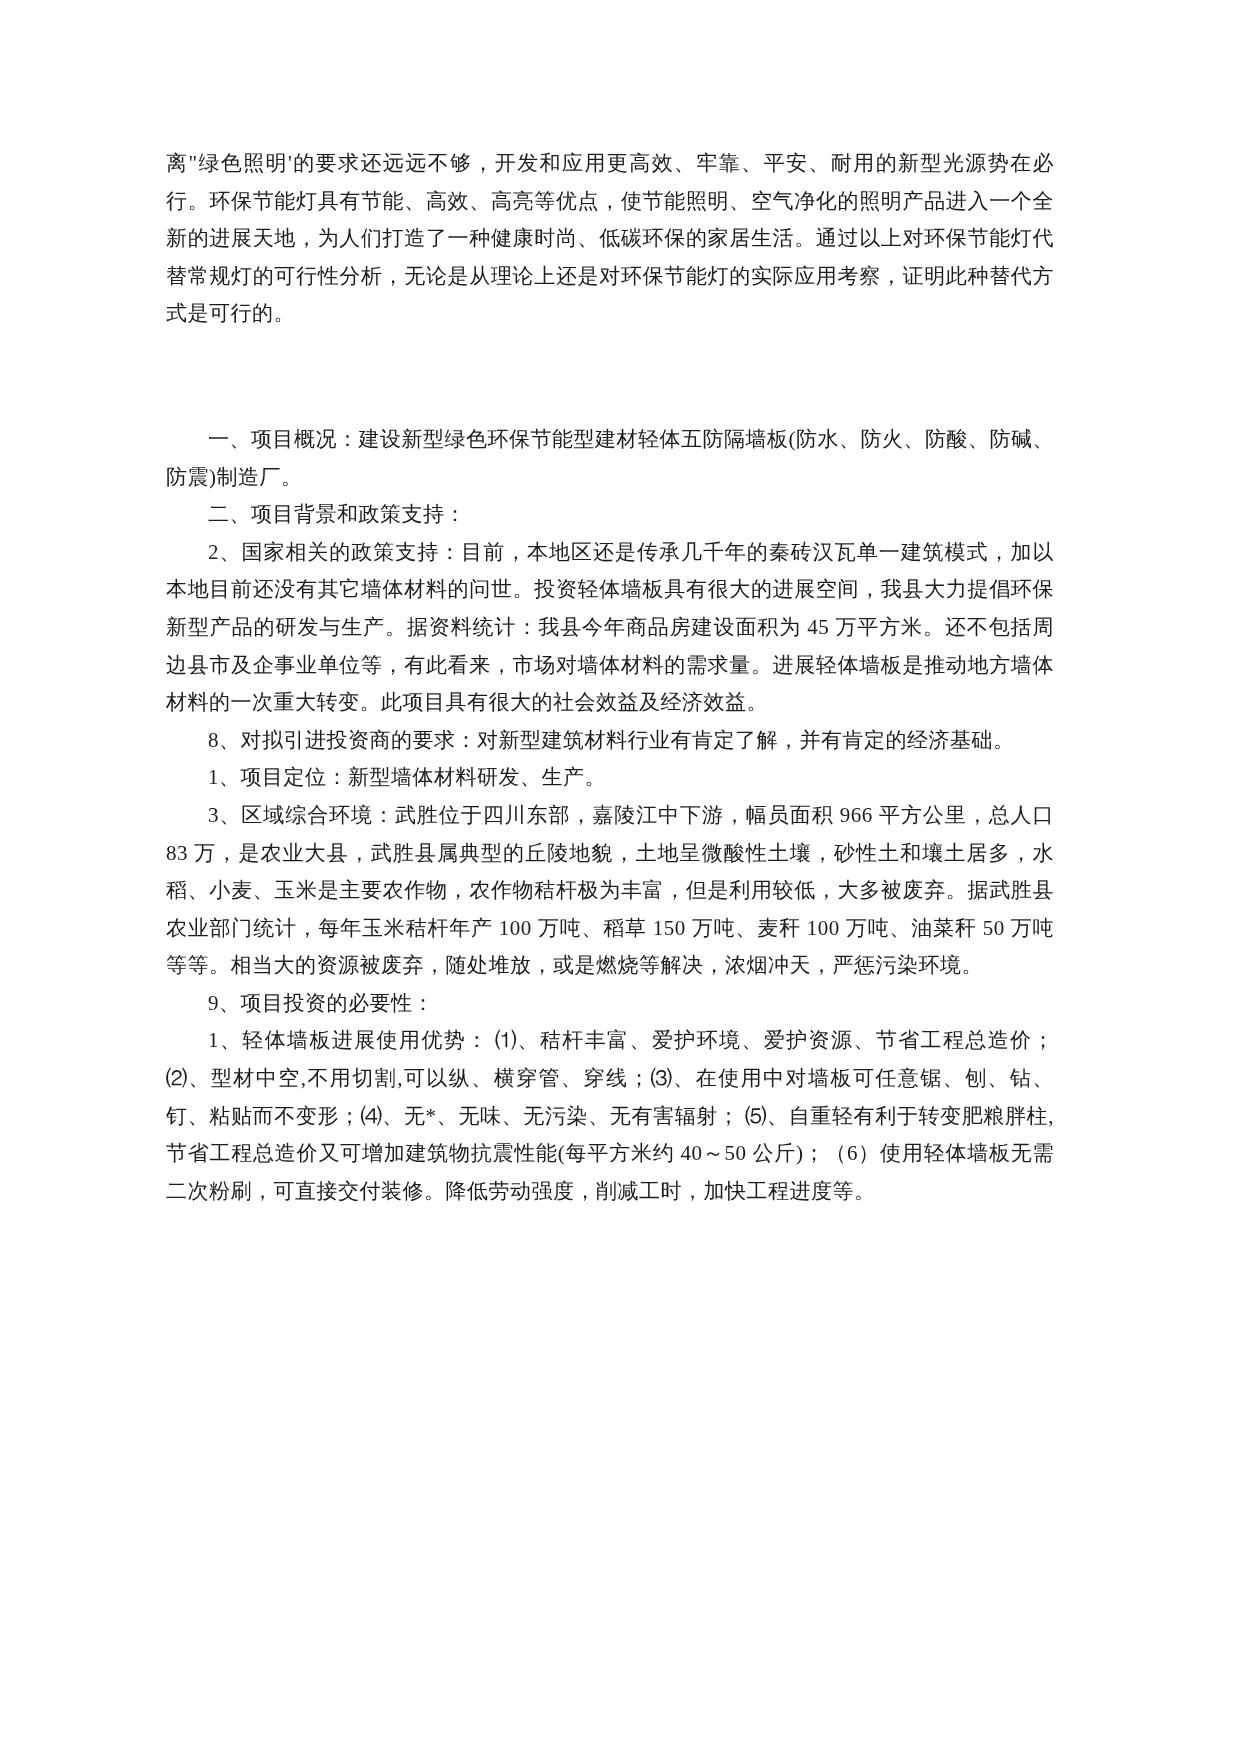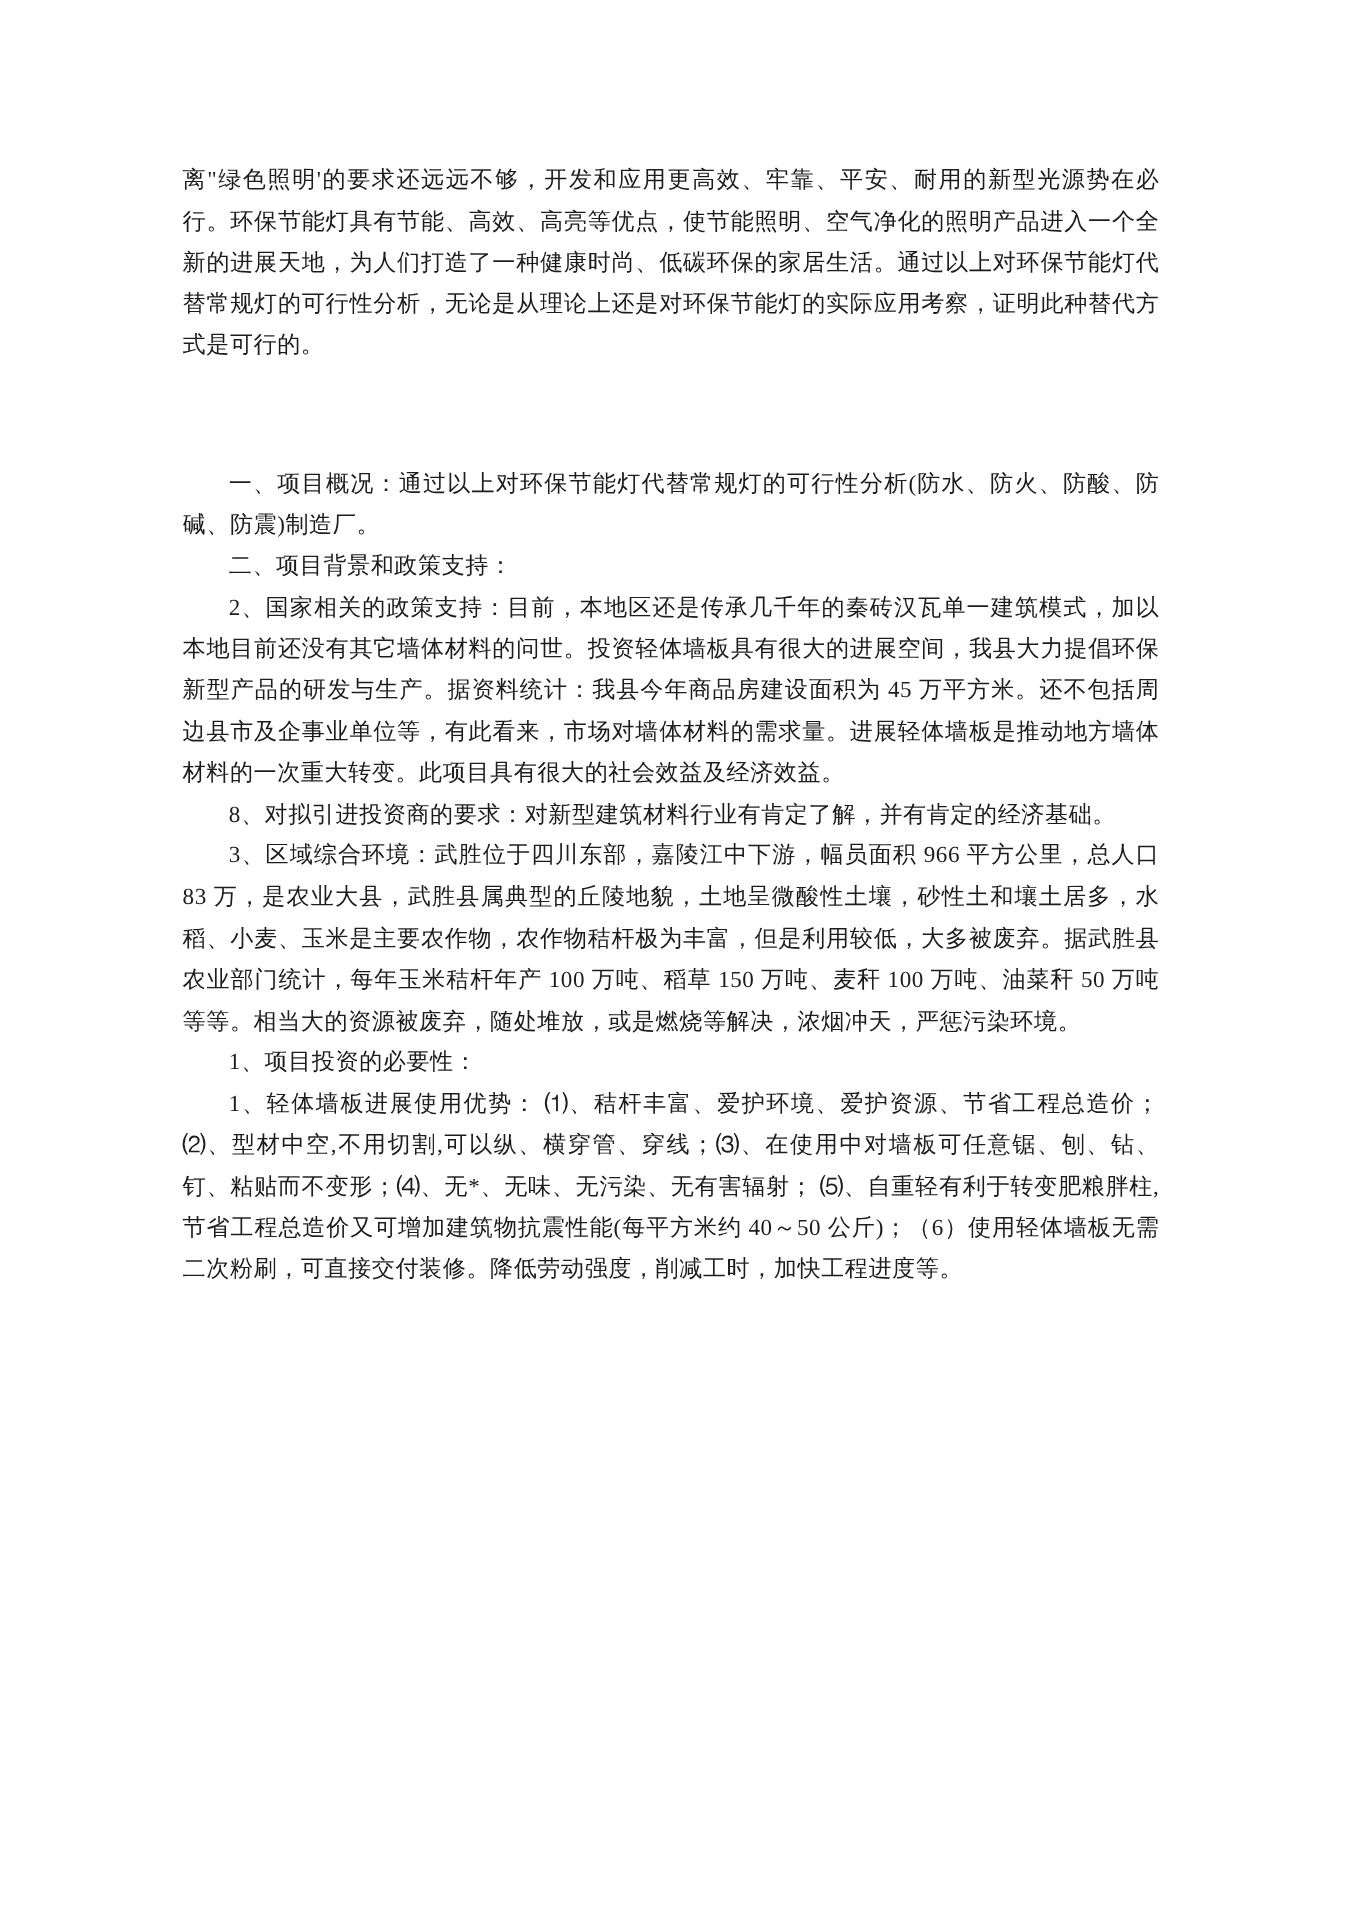--- a/index.html
+++ b/index.html
@@ -43,21 +43,22 @@
   .para.gap-before {
     margin-top: 88px;
   }
 </style>
 </head>
 <body>
 
 <div class="page">
   <div class="doc-body">
     <p class="para">离"绿色照明'的要求还远远不够，开发和应用更高效、牢靠、平安、耐用的新型光源势在必行。环保节能灯具有节能、高效、高亮等优点，使节能照明、空气净化的照明产品进入一个全新的进展天地，为人们打造了一种健康时尚、低碳环保的家居生活。通过以上对环保节能灯代替常规灯的可行性分析，无论是从理论上还是对环保节能灯的实际应用考察，证明此种替代方式是可行的。</p>
-    <p class="para indent gap-before">一、项目概况：通过以上对环保节能灯代替常规灯的可行性分析(防水、防火、防酸、防碱、防震)制造厂。</p>
+    <p class="para indent gap-before">一、项目概况：建设新型绿色环保节能型建材轻体五防隔墙板(防水、防火、防酸、防碱、防震)制造厂。</p>
     <p class="para indent">二、项目背景和政策支持：</p>
     <p class="para indent">2、国家相关的政策支持：目前，本地区还是传承几千年的秦砖汉瓦单一建筑模式，加以本地目前还没有其它墙体材料的问世。投资轻体墙板具有很大的进展空间，我县大力提倡环保新型产品的研发与生产。据资料统计：我县今年商品房建设面积为 45 万平方米。还不包括周边县市及企事业单位等，有此看来，市场对墙体材料的需求量。进展轻体墙板是推动地方墙体材料的一次重大转变。此项目具有很大的社会效益及经济效益。</p>
     <p class="para indent">8、对拟引进投资商的要求：对新型建筑材料行业有肯定了解，并有肯定的经济基础。</p>
+    <p class="para indent">1、项目定位：新型墙体材料研发、生产。</p>
     <p class="para indent">3、区域综合环境：武胜位于四川东部，嘉陵江中下游，幅员面积 966 平方公里，总人口 83 万，是农业大县，武胜县属典型的丘陵地貌，土地呈微酸性土壤，砂性土和壤土居多，水稻、小麦、玉米是主要农作物，农作物秸杆极为丰富，但是利用较低，大多被废弃。据武胜县农业部门统计，每年玉米秸杆年产 100 万吨、稻草 150 万吨、麦秆 100 万吨、油菜秆 50 万吨等等。相当大的资源被废弃，随处堆放，或是燃烧等解决，浓烟冲天，严惩污染环境。</p>
-    <p class="para indent">1、项目投资的必要性：</p>
+    <p class="para indent">9、项目投资的必要性：</p>
     <p class="para indent">1、轻体墙板进展使用优势： ⑴、秸杆丰富、爱护环境、爱护资源、节省工程总造价；⑵、型材中空,不用切割,可以纵、横穿管、穿线；⑶、在使用中对墙板可任意锯、刨、钻、钉、粘贴而不变形；⑷、无*、无味、无污染、无有害辐射； ⑸、自重轻有利于转变肥粮胖柱,节省工程总造价又可增加建筑物抗震性能(每平方米约 40～50 公斤)；（6）使用轻体墙板无需二次粉刷，可直接交付装修。降低劳动强度，削减工时，加快工程进度等。</p>
   </div>
 </div>
 
 </body></html>

